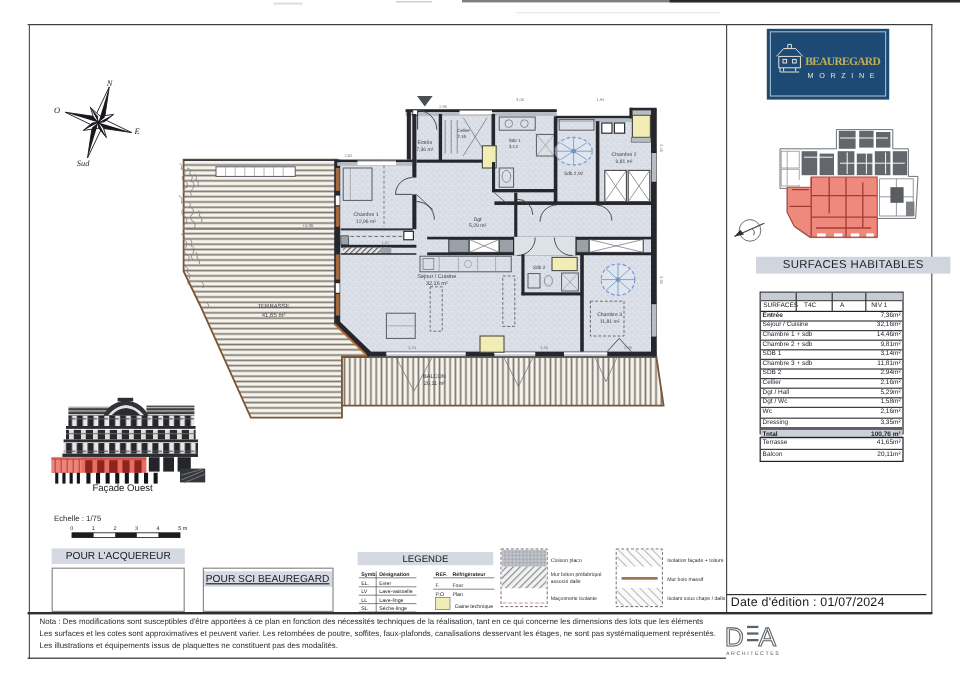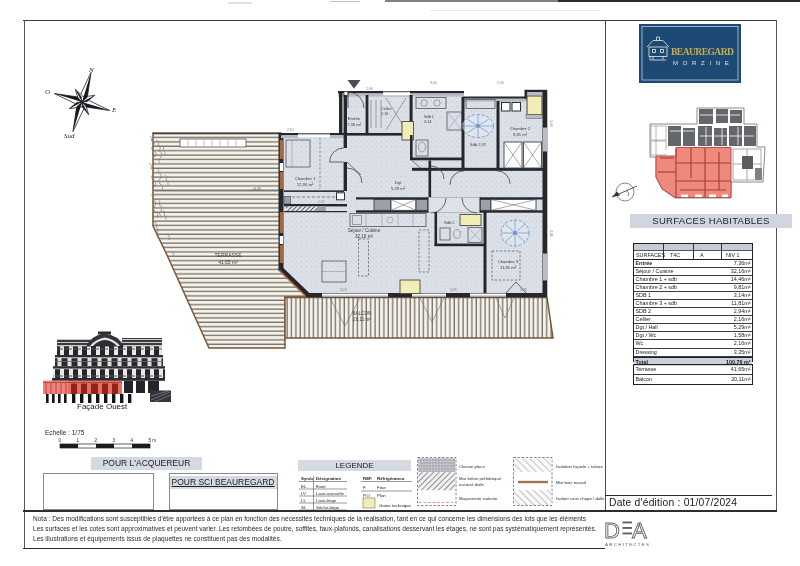--- a/index.html
+++ b/index.html
@@ -673,21 +673,21 @@
           <text x="75.5" y="5">4</text>
           <text x="93.5" y="5">5 m</text>
 </g>
 <rect x="5" y="7" width="90" height="4" fill="#ffffff" stroke="#1c1c1c" stroke-width="0.7"></rect>
 <rect x="5" y="7" width="18" height="4" fill="#1c1c1c"></rect>
 <rect x="41" y="7" width="18" height="4" fill="#1c1c1c"></rect>
 <rect x="77" y="7" width="18" height="4" fill="#1c1c1c"></rect>
 </svg>
 </div>
 
-<div class="banner" style="left:43px;top:457px;width:111px;height:13px;font-size:8.5px;line-height:13px;color:#202126;margin-left:48px;">POUR L'ACQUEREUR</div>
+<div class="banner" style="left:43px;top:457px;width:111px;height:13px;font-size:8.5px;line-height:13px;color:#202126;">POUR L'ACQUEREUR</div>
 
 <div class="abs" style="left:43px;top:472.5px;width:109px;height:35px;border:0.8px solid #8a8a8a;"></div>
 
 <div class="banner" style="left:169px;top:476px;width:108px;height:13px;font-size:8.5px;line-height:13px;color:#202126;text-decoration:underline;">POUR SCI BEAUREGARD</div>
 
 <div class="abs" style="left:169px;top:472.5px;width:107px;height:35px;border:0.8px solid #8a8a8a;"></div>
 
 <div class="banner" style="left:298px;top:459.5px;width:113px;height:11.5px;font-size:8px;line-height:11.5px;color:#202126;">LEGENDE</div>
 
 <div class="abs" id="legend-slot" style="left:296px;top:452px;width:310px;height:58px;">

